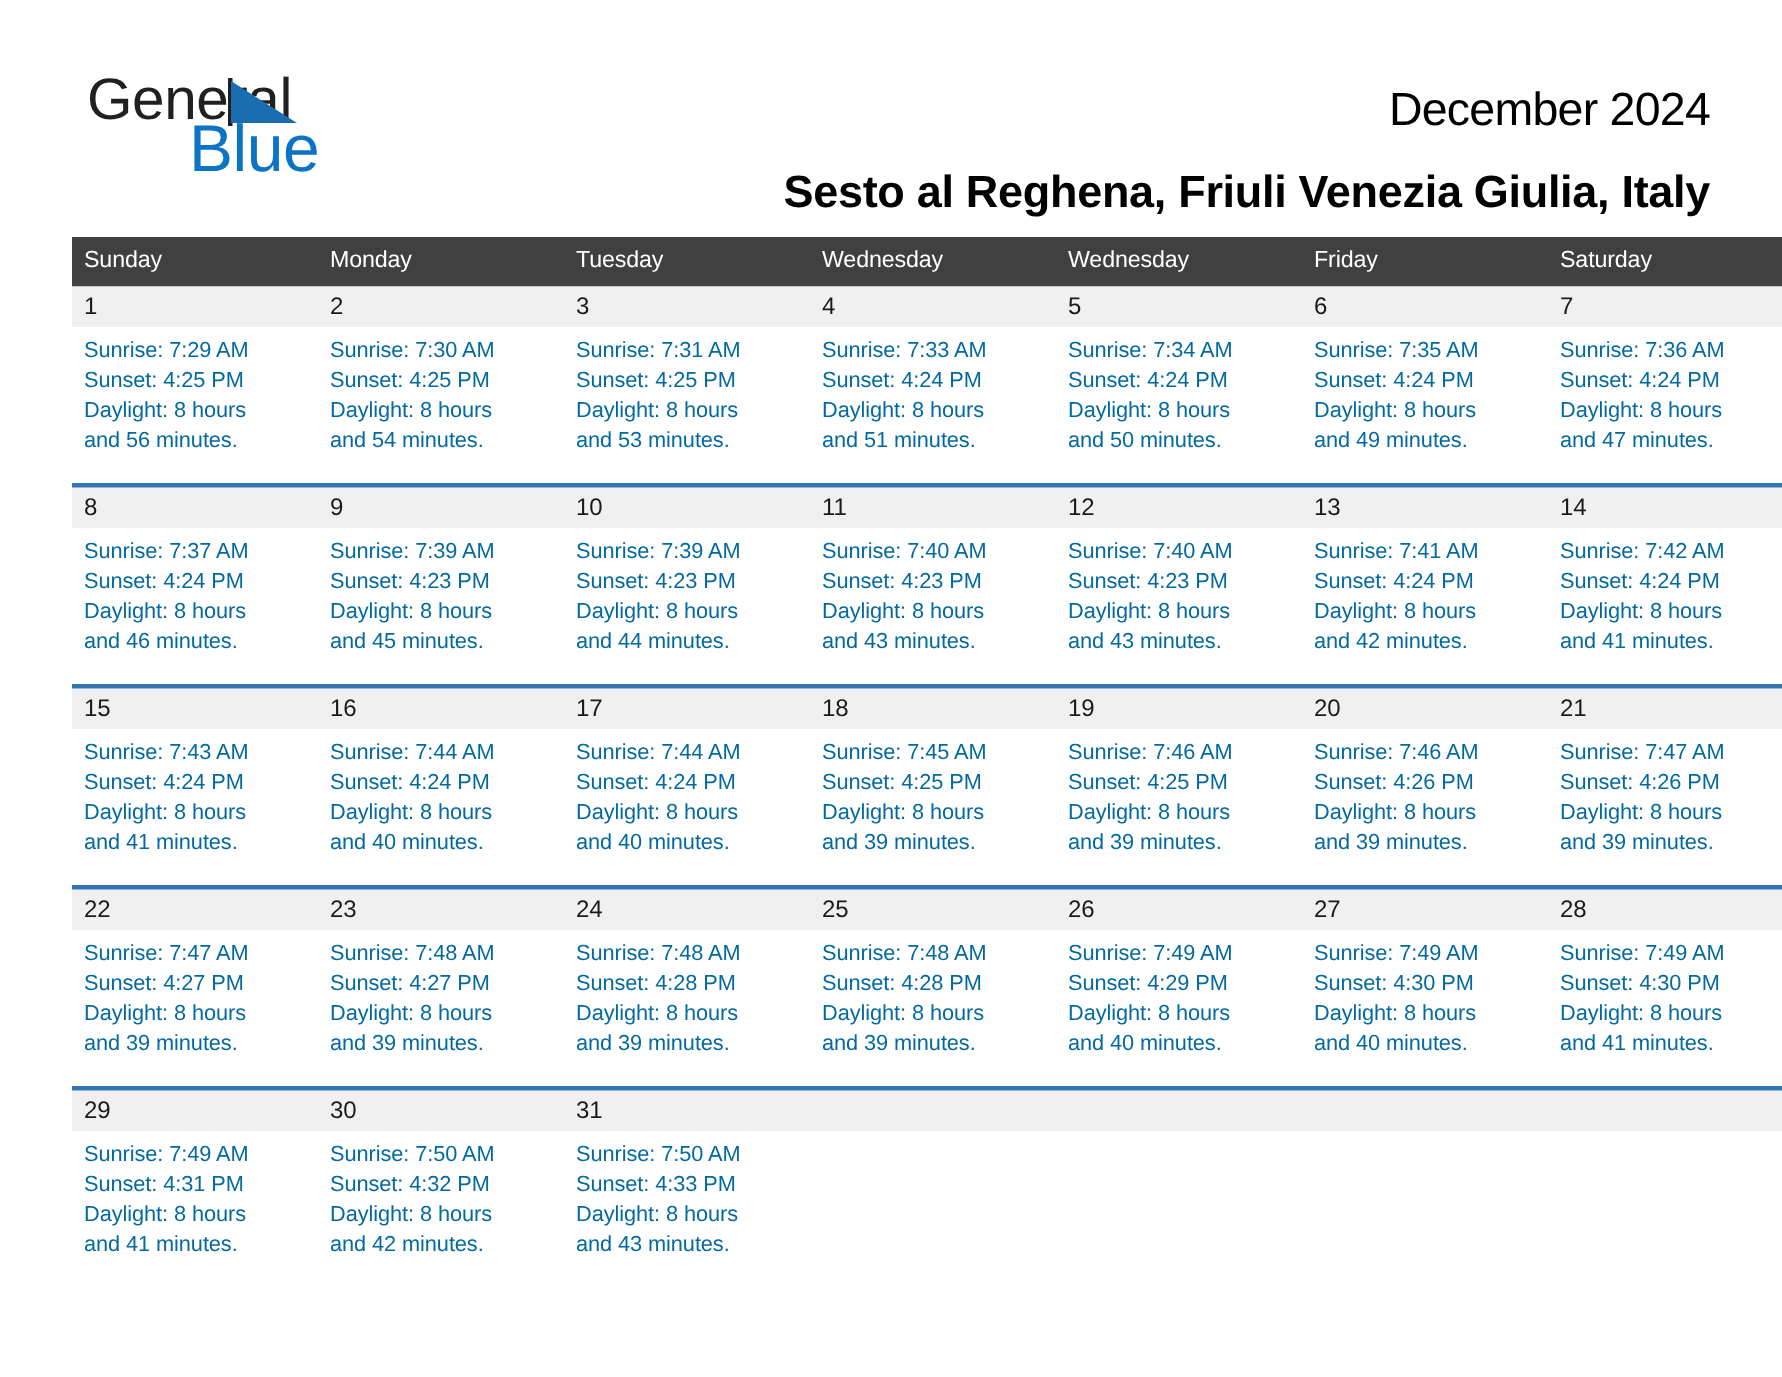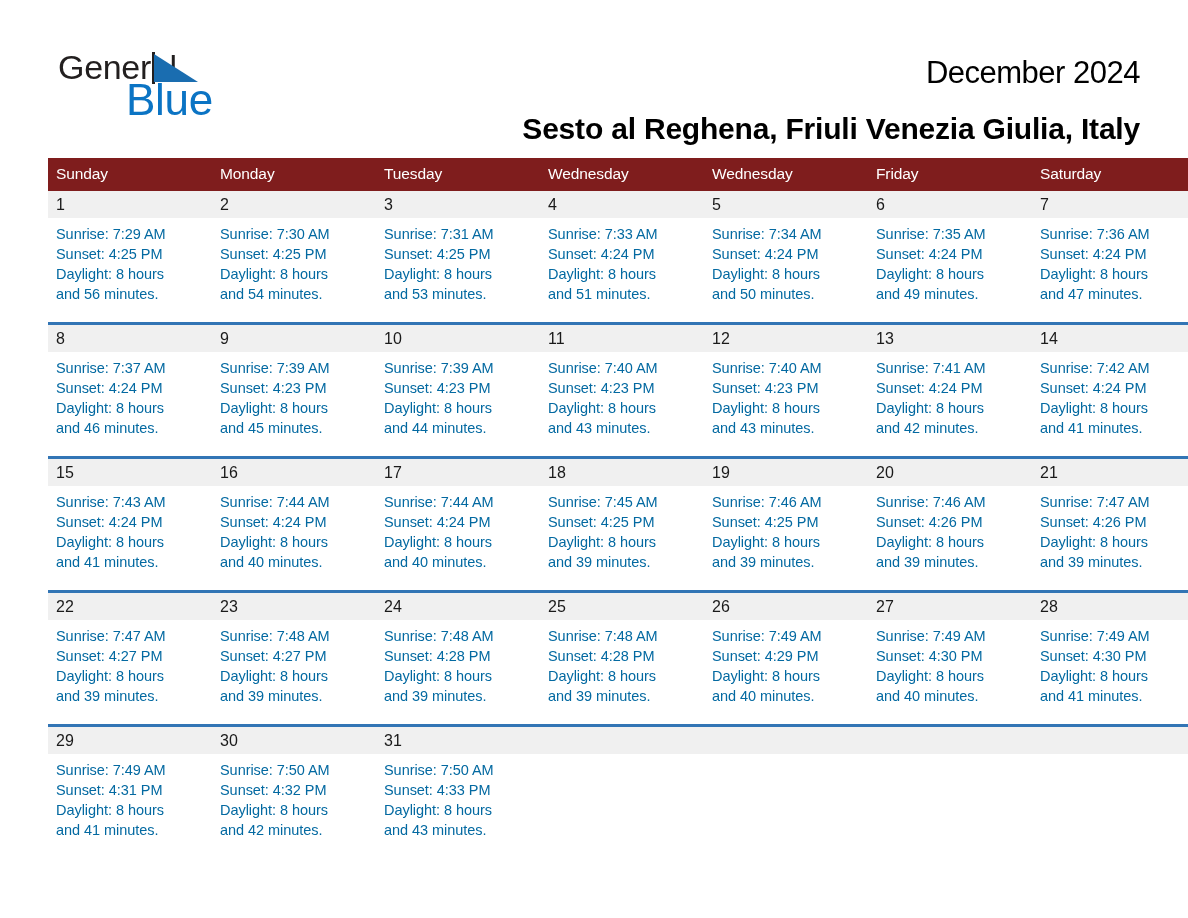--- a/index.html
+++ b/index.html
@@ -29,21 +29,21 @@
   }
 
   .logo {
     position: absolute;
     left: 58px;
     top: 50px;
     width: 300px;
     height: 80px;
   }
   .logo-general {
-    font-size: 34px;
+    font-size: 39px;
     color: #221f1f;
     letter-spacing: -0.3px;
     line-height: 34px;
     font-family: "Liberation Sans", sans-serif;
     margin-top: 24px;
   }
   .logo-tri {
     position: absolute;
     left: 96px;
     top: 4px;
@@ -100,21 +100,21 @@
     width: 1092px;
   }
 
   table.cal {
     width: 1092px;
     border-collapse: collapse;
     table-layout: fixed;
   }
 
   table.cal th {
-    background: #7f1d1d;
+    background: #404040;
     color: #ffffff;
     font-size: 15.5px;
     font-weight: normal;
     text-align: left;
     padding: 7px 0 8px 8px;
     width: 156px;
     letter-spacing: -0.1px;
   }
 
   tr.week-row > td {

